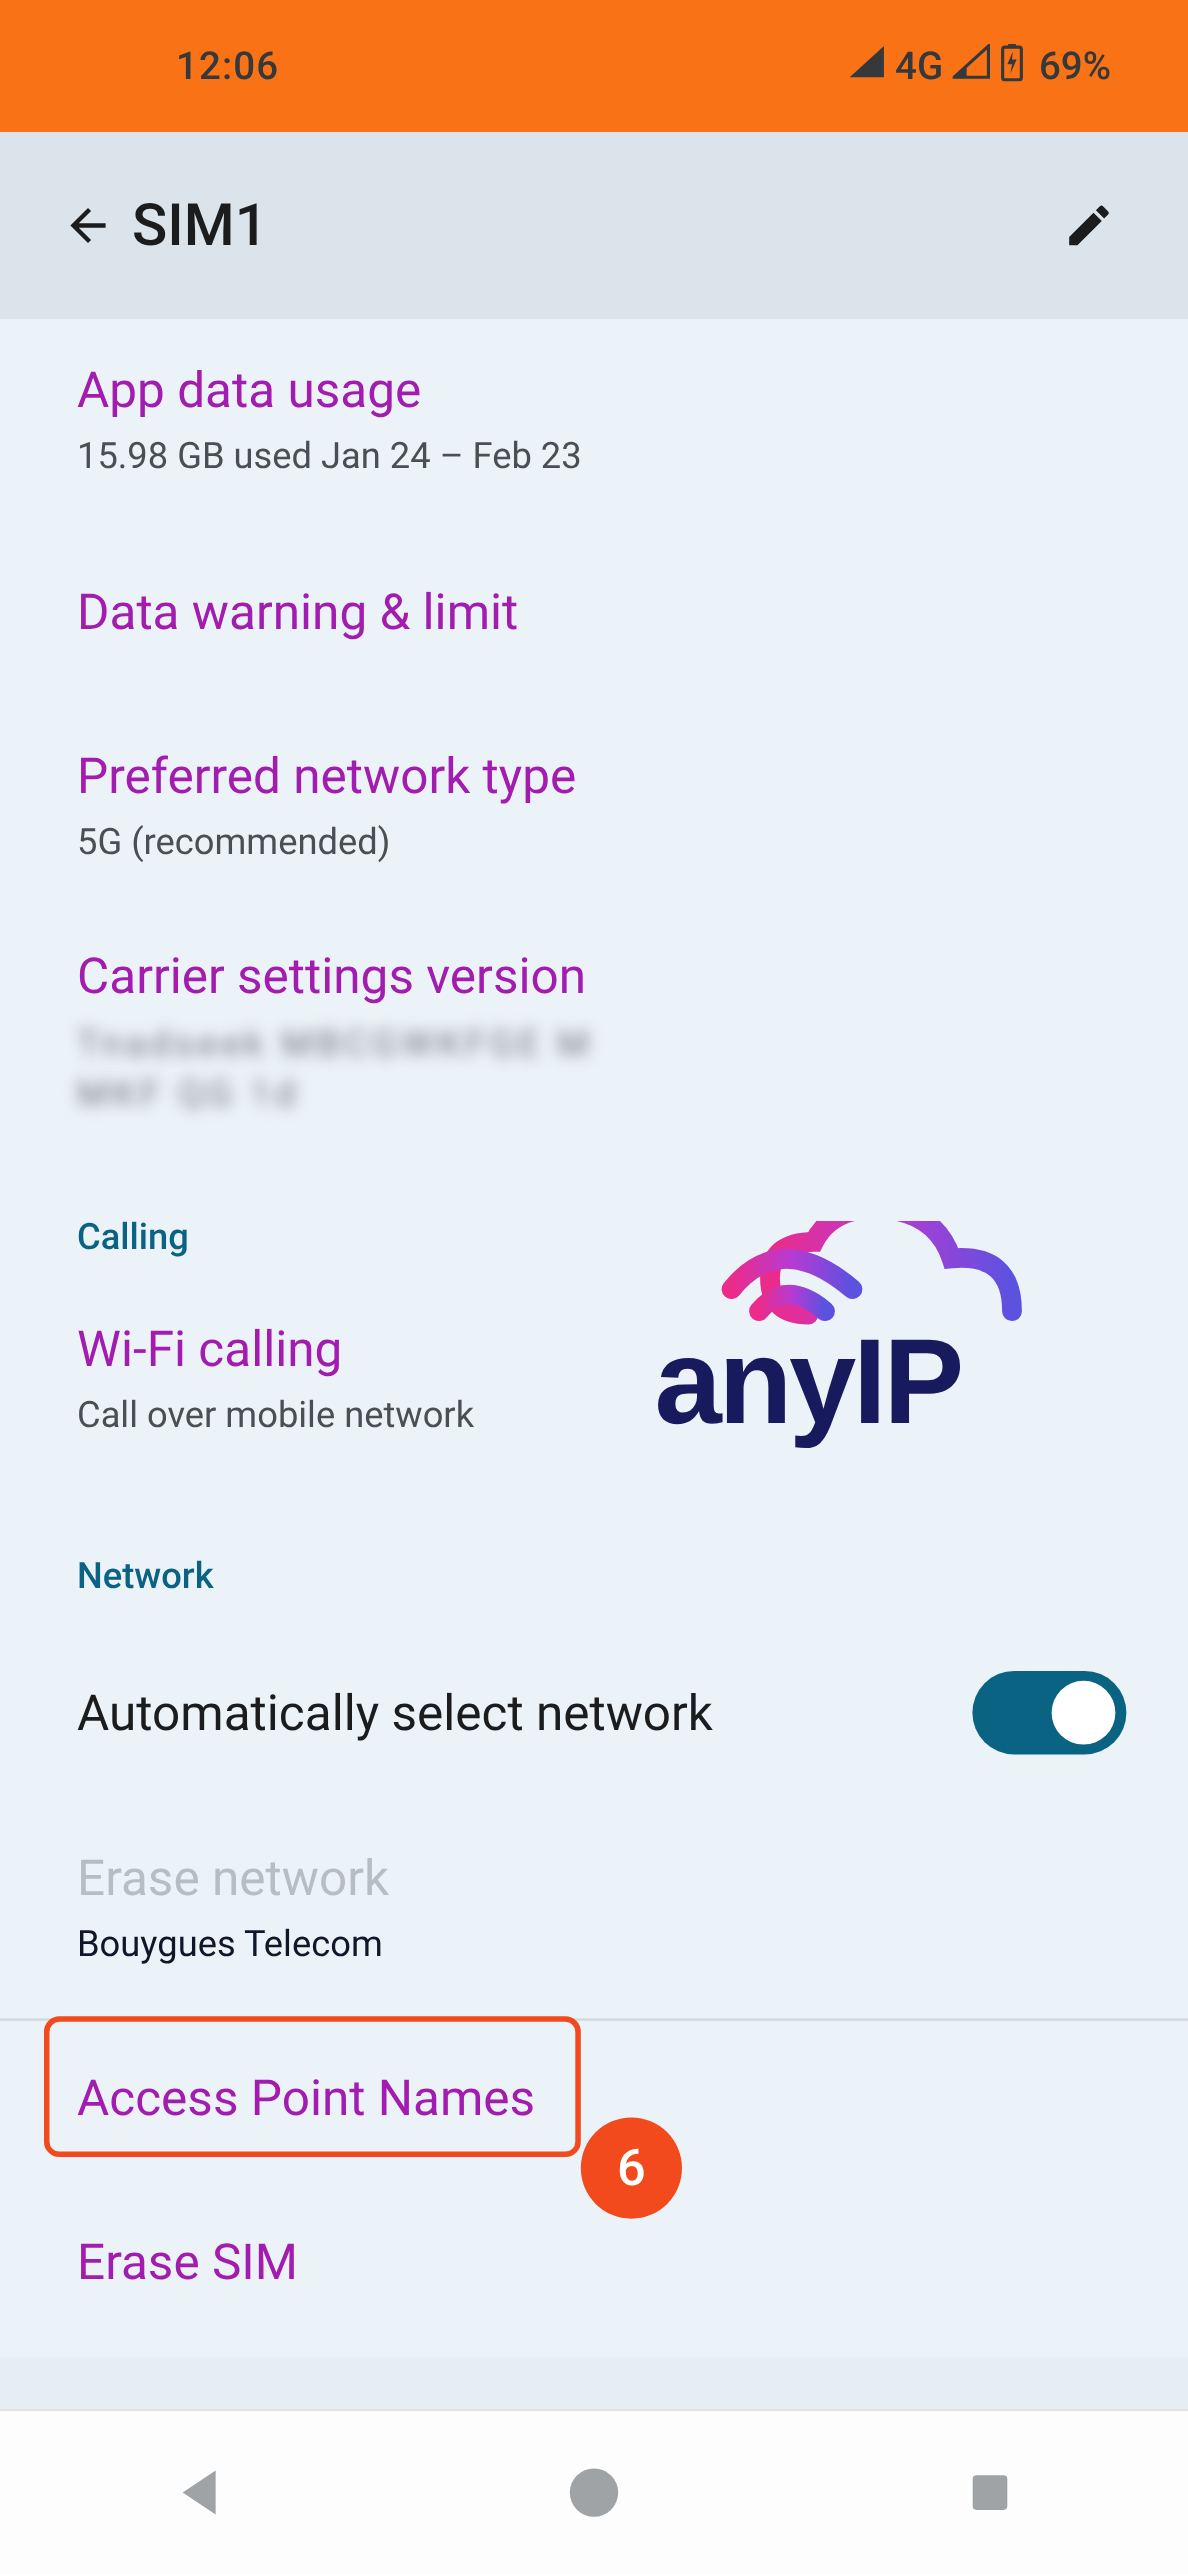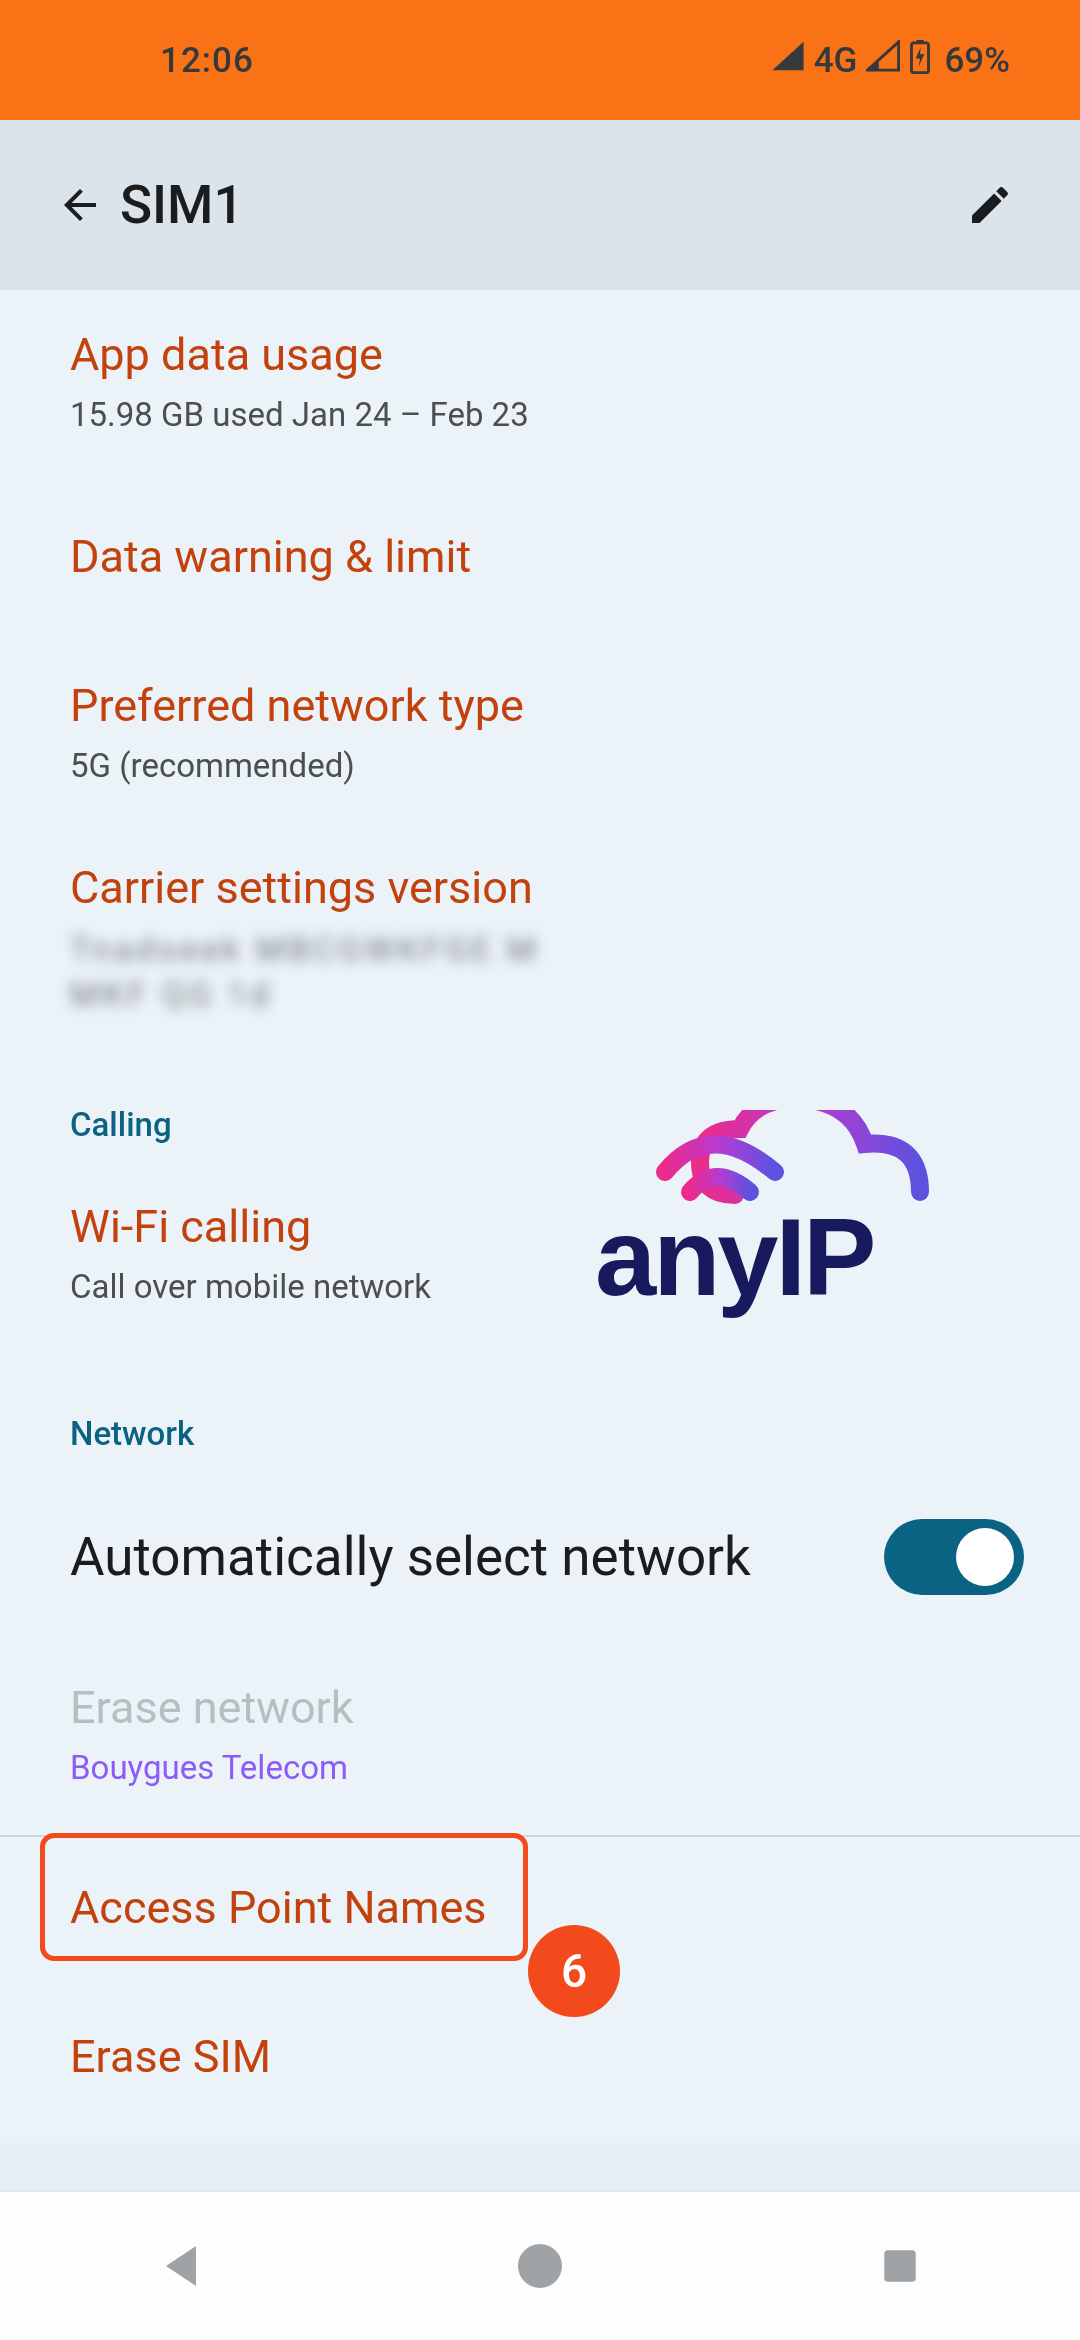--- a/index.html
+++ b/index.html
@@ -31,29 +31,29 @@
     padding: 0 40px 0 40px;
   }
   .appbar .back { width: 80px; height: 80px; display:flex; align-items:center; justify-content:center; }
   .appbar .title { font-size: 53px; font-weight: 500; }
   .appbar .flex { flex:1; }
   .appbar .edit { width: 80px; height: 80px; display:flex; align-items:center; justify-content:center; margin-right:10px; }
 
   
   .list { background: #ecf3f8; }
   .item { padding: 38px 70px 38px 70px; }
-  .item .primary { font-size: 45px; color:#c2410c; }
+  .item .primary { font-size: 45px; color:#a21caf; }
   .item .secondary { font-size: 33px; color:#4a4f52; margin-top: 14px; }
   .item.disabled .primary { color:#b7bec2; }
-  .item.disabled .secondary { color:#8b5cf6; }
+  .item.disabled .secondary { color:#0f172a; }
 
   .section-header { padding: 50px 70px 18px 70px; font-size: 33px; color:#0b6383; font-weight:500; }
 
   .row-switch { display:flex; align-items:center; padding: 48px 56px 48px 70px; }
-  .row-switch .primary { font-size:53px; flex:1; }
+  .row-switch .primary { font-size:45px; flex:1; }
 
   
   .toggle { width: 140px; height: 76px; border-radius: 76px; background:#0b6383; position:relative; }
   .toggle .knob { width:58px; height:58px; border-radius:50%; background:#fff; position:absolute; top:9px; right:10px; }
 
   .divider { height:2px; background:#cfd6db; margin: 10px 0 0 0; }
 
   
   .redact { display:inline-block; filter: blur(7px); color:#6c7277; letter-spacing:4px; font-size:33px; line-height:1.35; }
 

